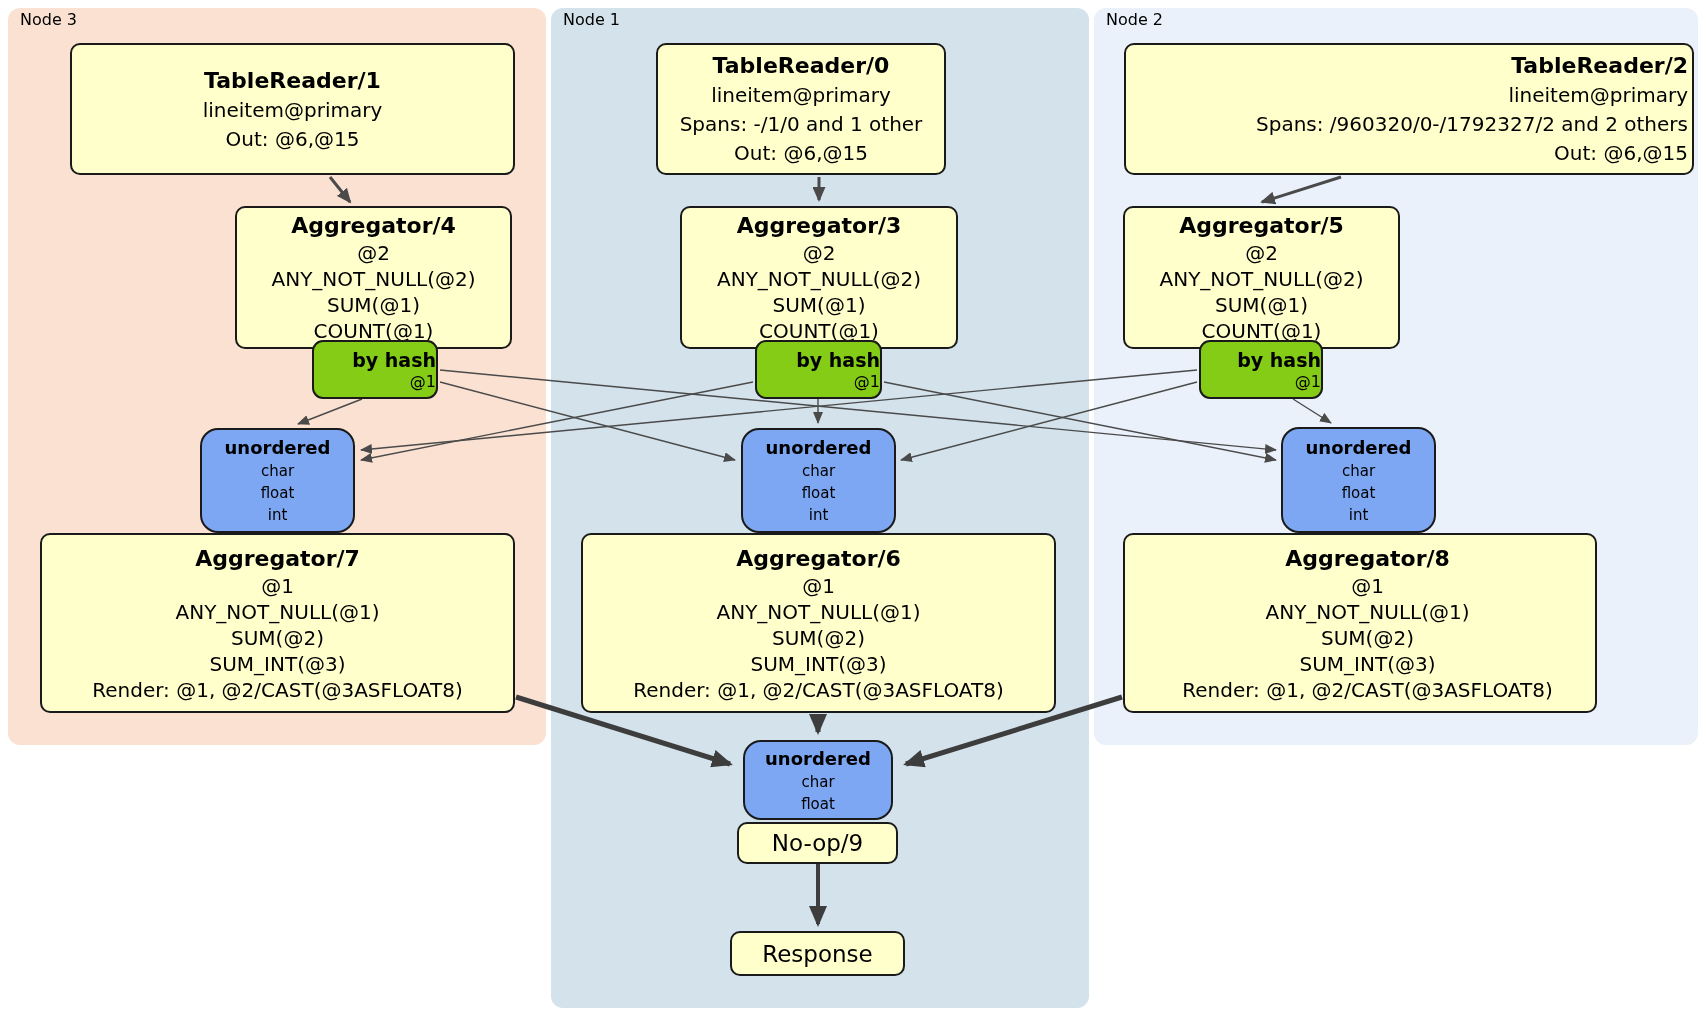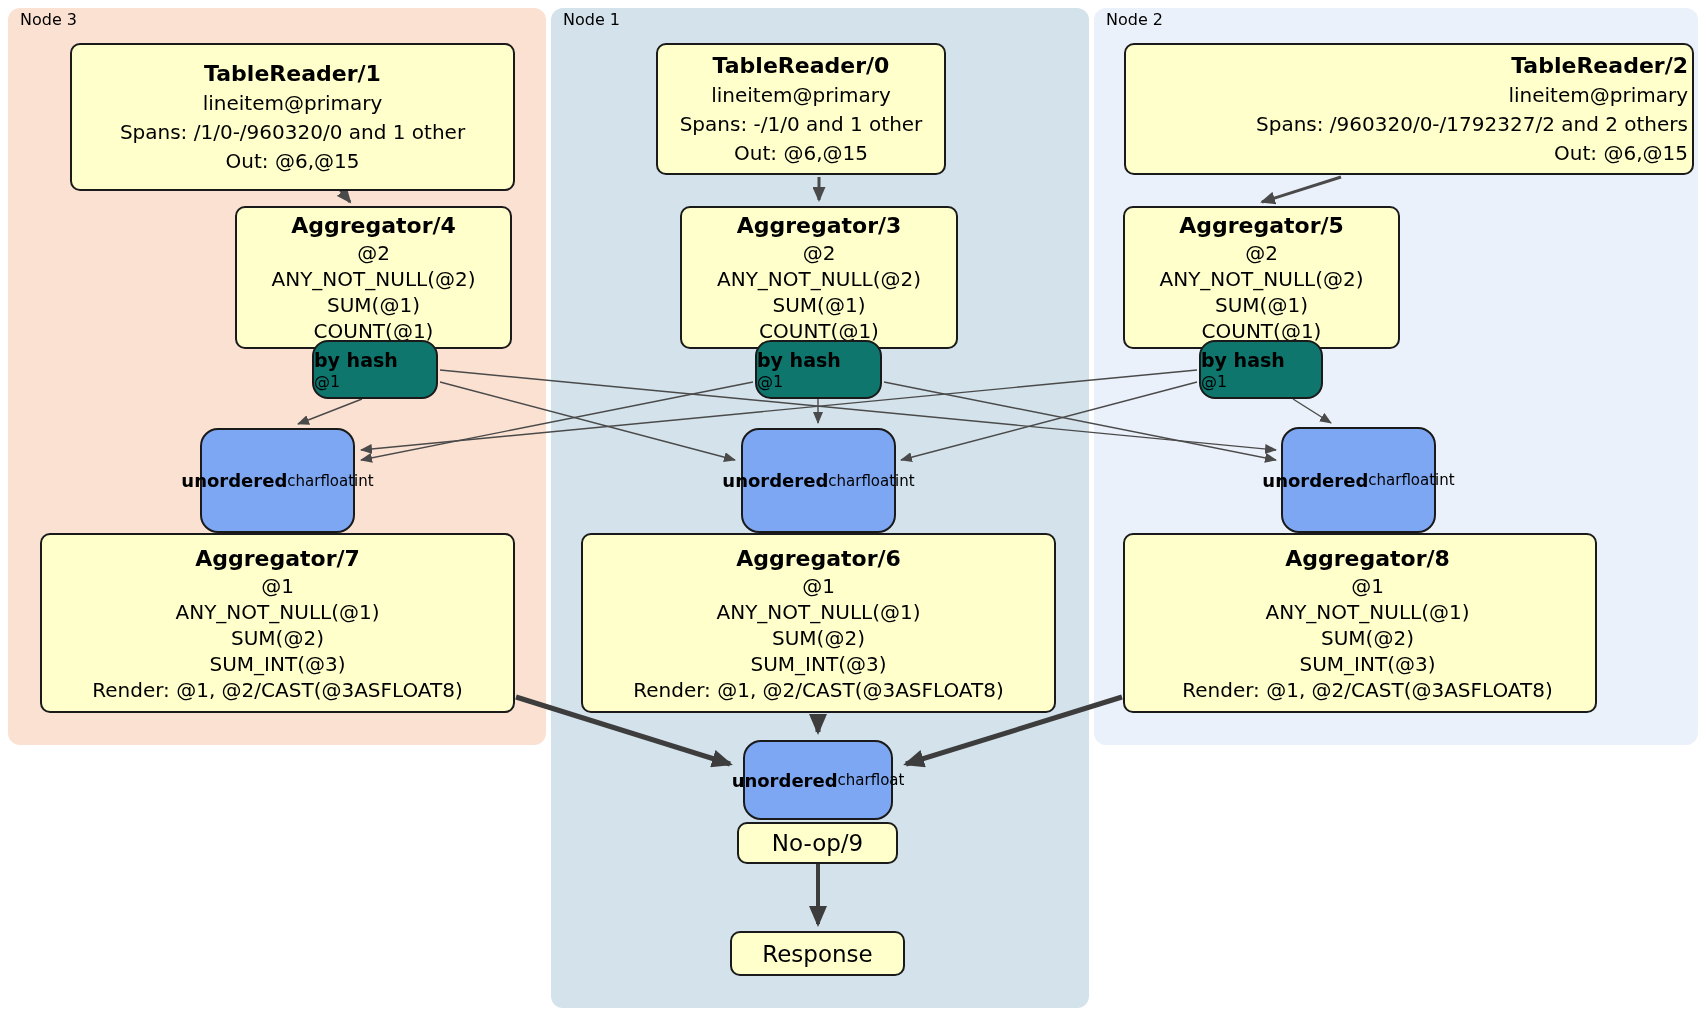--- a/index.html
+++ b/index.html
@@ -4,24 +4,24 @@
 <style>
   html,body{margin:0;padding:0;background:#ffffff;}
   body{font-family:"DejaVu Sans","Liberation Sans",sans-serif;color:#000;}
   .canvas{position:relative;width:1706px;height:1016px;background:#fff;overflow:hidden;}
   .region{position:absolute;border-radius:12px;z-index:0;}
   .region-label{position:absolute;font-size:16px;line-height:20px;color:#000;z-index:4;}
   svg.edges{position:absolute;left:0;top:0;z-index:1;pointer-events:none;}
   .pbox{position:absolute;z-index:2;background:#ffffcc;border:2px solid #1a1a1a;border-radius:10px;
         display:flex;flex-direction:column;justify-content:center;align-items:center;
         text-align:center;box-sizing:border-box;padding:2px 4px;}
-  .router{position:absolute;z-index:3;background:#0f766e;border:2px solid #1a1a1a;border-radius:16px;
-        display:flex;flex-direction:column;justify-content:center;align-items:flex-start;text-align:center;box-sizing:border-box;}
+  .router{position:absolute;z-index:3;background:#84cc16;border:2px solid #1a1a1a;border-radius:11px;
+        display:flex;flex-direction:column;justify-content:center;align-items:flex-end;text-align:center;box-sizing:border-box;}
   .sync{position:absolute;z-index:3;background:#7da7f2;border:2px solid #1a1a1a;border-radius:18px;
-        display:flex;flex-direction:row;justify-content:center;align-items:center;text-align:center;box-sizing:border-box;}
+        display:flex;flex-direction:column;justify-content:center;align-items:center;text-align:center;box-sizing:border-box;}
   .tr .box-title{font-size:22px;line-height:31px;font-weight:bold;}
   .tr .box-line{font-size:20px;line-height:29px;}
   .agg .box-title{font-size:22px;line-height:29px;font-weight:bold;}
   .agg .box-line{font-size:20px;line-height:26px;}
   .router .box-title{font-size:19px;line-height:23px;font-weight:bold;}
   .router .box-line{font-size:16px;line-height:19px;}
   .sync .box-title{font-size:18px;line-height:25px;font-weight:bold;}
   .sync .box-line{font-size:15px;line-height:22px;}
   .single .box-title{font-size:23px;line-height:28px;font-weight:normal;}
 </style>
@@ -65,24 +65,23 @@
     <line x1="1197" y1="382" x2="901" y2="460" stroke="#4a4a4a" stroke-width="1.4" marker-end="url(#ahS)"></line>
     <line x1="1293" y1="399" x2="1331" y2="423" stroke="#4a4a4a" stroke-width="1.4" marker-end="url(#ahS)"></line>
 
     <line x1="516" y1="697" x2="730" y2="764" stroke="#3d3d3d" stroke-width="5" marker-end="url(#ahB)"></line>
     <line x1="818" y1="714" x2="818" y2="732" stroke="#3d3d3d" stroke-width="5" marker-end="url(#ahB)"></line>
     <line x1="1122" y1="697" x2="906" y2="764" stroke="#3d3d3d" stroke-width="5" marker-end="url(#ahB)"></line>
 
     <line x1="818" y1="864" x2="818" y2="924" stroke="#3d3d3d" stroke-width="4" marker-end="url(#ahB)"></line>
   </svg>
 
-  <div class="pbox tr" style="left:70px;top:43px;width:445px;height:148px;">
+  <div class="pbox tr" style="left:70px;top:43px;width:445px;height:132px;">
     <div class="box-title">TableReader/1</div>
     <div class="box-line">lineitem@primary</div>
-    <div class="box-line">Spans: /1/0-/960320/0 and 1 other</div>
     <div class="box-line">Out: @6,@15</div>
   </div>
   <div class="pbox agg" style="left:235px;top:206px;width:277px;height:143px;">
     <div class="box-title">Aggregator/4</div>
     <div class="box-line">@2</div>
     <div class="box-line">ANY_NOT_NULL(@2)</div>
     <div class="box-line">SUM(@1)</div>
     <div class="box-line">COUNT(@1)</div>
   </div>
   <div class="pbox agg" style="left:40px;top:533px;width:475px;height:180px;align-items:center;">

